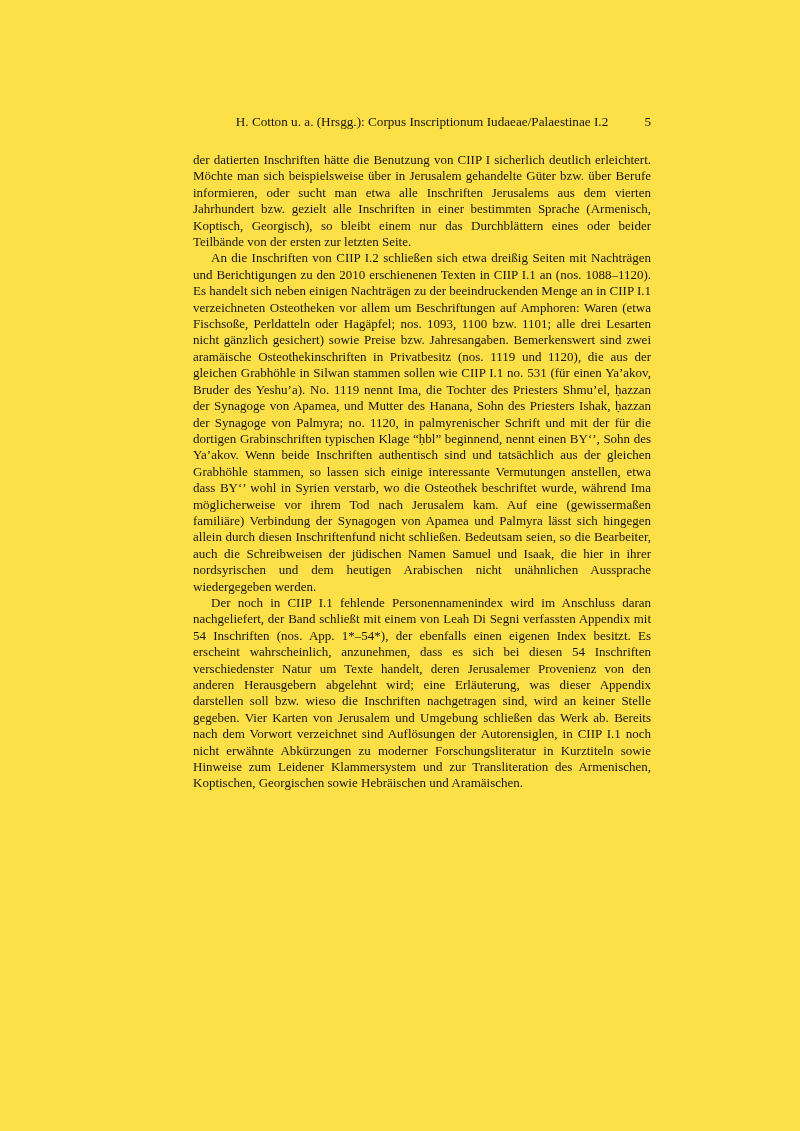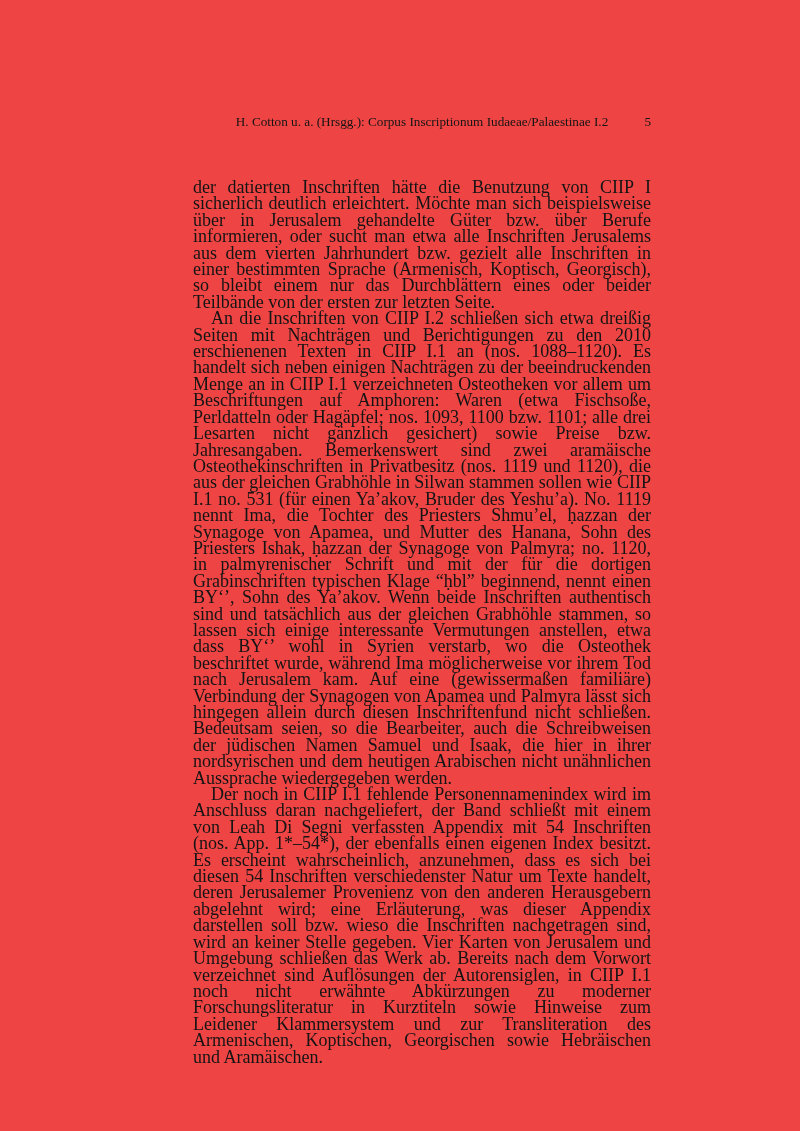--- a/index.html
+++ b/index.html
@@ -1,21 +1,21 @@
 <!DOCTYPE html>
 <html lang="de"><head>
 <meta charset="utf-8">
 <style>
   * { margin: 0; padding: 0; box-sizing: border-box; }
   html, body { background: #ffffff; }
   .page {
     position: relative;
     width: 800px;
     height: 1131px;
-    background: #ef4444;
+    background: #fde047;
     color: #141414;
     font-family: "Liberation Serif", "DejaVu Serif", serif;
     overflow: hidden;
   }
   .running-header {
     position: absolute;
     top: 114px;
     left: 193px;
     width: 458px;
     font-size: 13.2px;
@@ -29,25 +29,24 @@
   .page-number {
     position: absolute;
     right: 0;
     top: 0;
   }
   .body-text {
     position: absolute;
     top: 152px;
     left: 193px;
     width: 458px;
-    font-size: 18px;
+    font-size: 13px;
     line-height: 16.4px;
     text-align: justify;
     hyphens: auto;
-    margin-top: 27px;
     -webkit-hyphens: auto;
   }
   .body-text p.para {
     margin: 0;
     text-align: justify;
   }
   .body-text p.para.indent {
     text-indent: 18px;
   }
   .it { }

